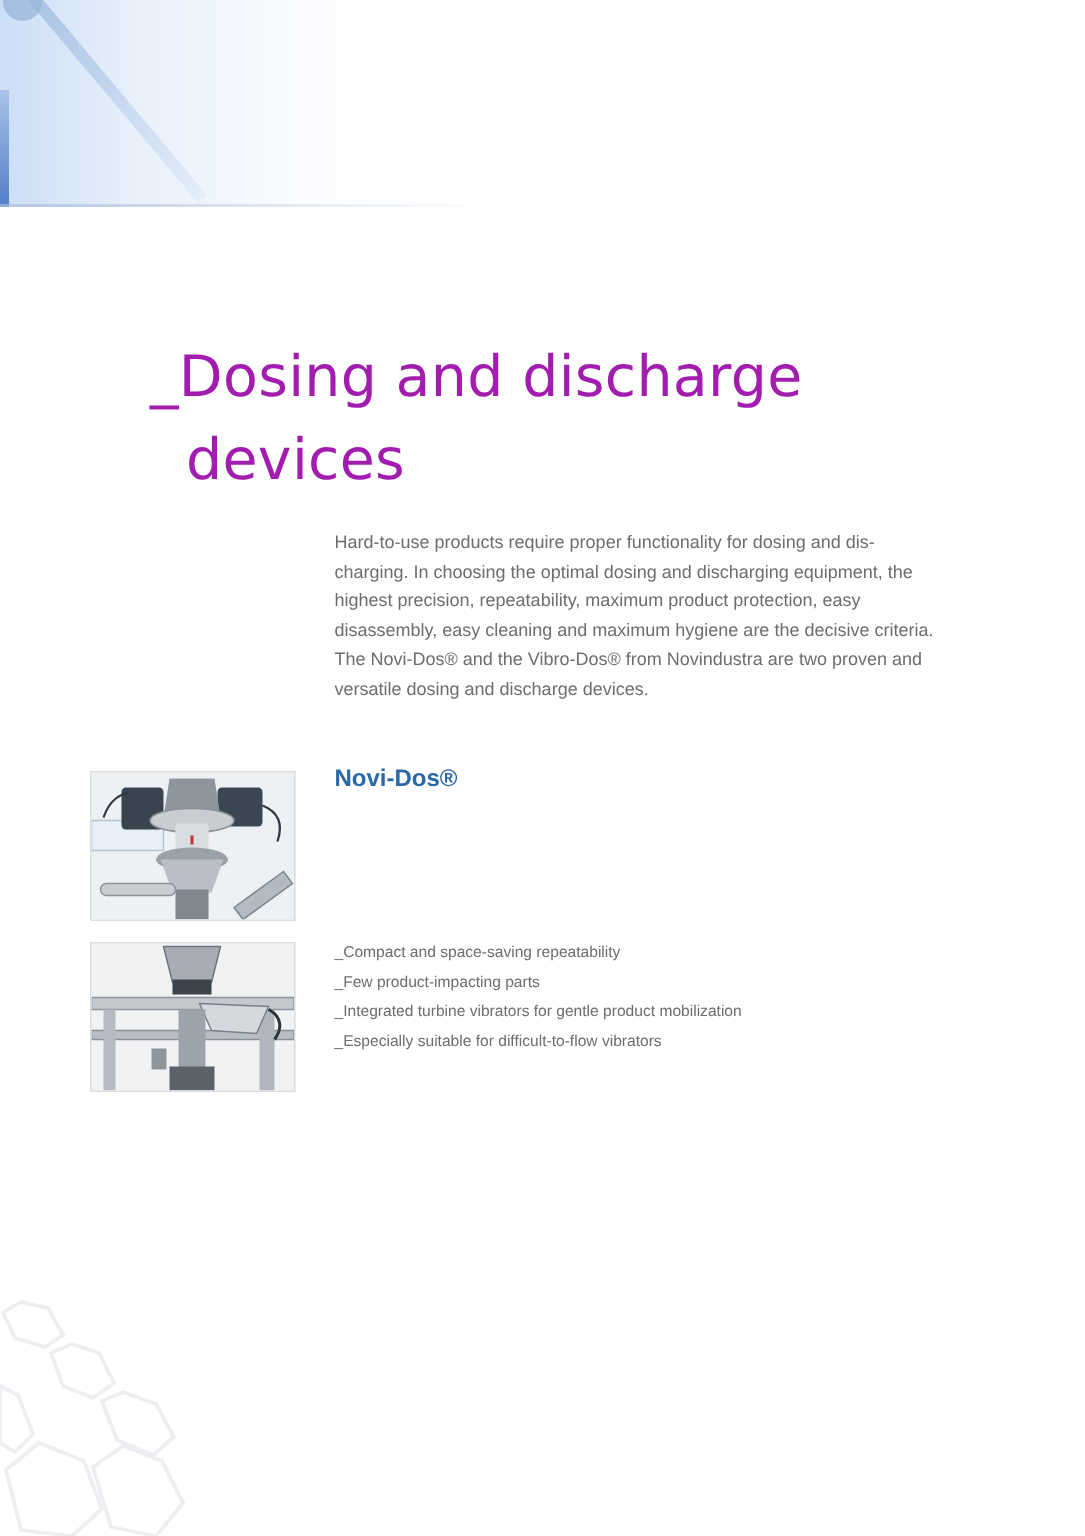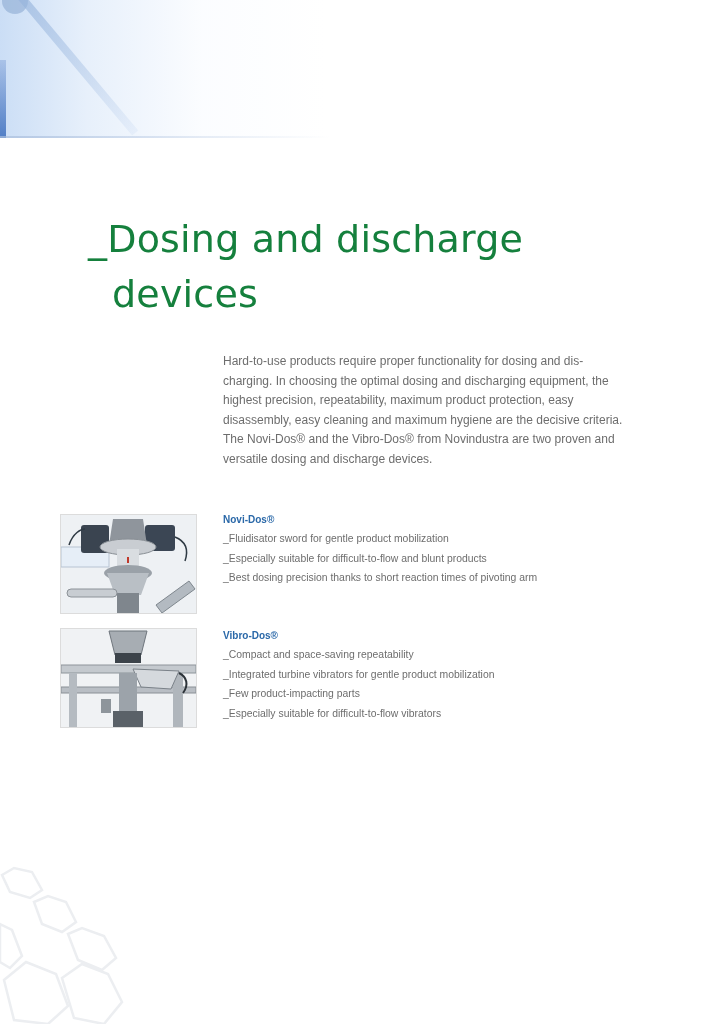--- a/index.html
+++ b/index.html
@@ -49,22 +49,22 @@
   .header-photo .baseline {
     position: absolute;
     left: 0; top: 136px;
     width: 330px; height: 2px;
     background: linear-gradient(90deg, rgba(170,190,220,0.7), rgba(230,236,245,0));
   }
 
   .title {
     position: absolute;
     left: 88px; top: 212px;
-    margin: 0;
-    color: #15803d;
+    margin: 12px;
+    color: #a21caf;
     font-family: "DejaVu Sans", sans-serif;
     font-weight: normal;
     font-size: 38px;
     line-height: 55px;
     letter-spacing: 0.2px;
   }
   .title .l2 { display: block; padding-left: 24px; }
 
   .intro {
     position: absolute;
@@ -89,21 +89,21 @@
     overflow: hidden;
   }
   .product .info {
     position: absolute;
     left: 223px;
     width: 420px;
   }
   .product h2 {
     margin: 0;
     color: #2a68a8;
-    font-size: 10px;
+    font-size: 16px;
     font-weight: bold;
     line-height: 19px;
   }
   .product ul {
     list-style: none;
     margin: 0; padding: 0;
   }
   .product li {
     color: #6d6d6d;
     font-size: 10.4px;
@@ -149,25 +149,20 @@
       <rect x="56" y="78" width="22" height="20" fill="#7f868d"></rect>
       <rect x="6" y="74" width="50" height="8" rx="4" fill="#c8cdd2" stroke="#8c9298"></rect>
       <path d="M95 90 L128 66 L134 74 L101 98 Z" fill="#b3bac1" stroke="#7f878e"></path>
       <path d="M8 30 C 12 18, 20 14, 24 14" stroke="#2f3a44" fill="none" stroke-width="1.5"></path>
       <path d="M114 22 C 124 26, 128 34, 124 46" stroke="#2f3a44" fill="none" stroke-width="1.5"></path>
       <rect x="66" y="42" width="2" height="6" fill="#c0392b"></rect>
     </svg>
   </div>
   <div class="info">
     <h2>Novi-Dos®</h2>
-    <ul>
-      <li>_Fluidisator sword for gentle product mobilization</li>
-      <li>_Especially suitable for difficult-to-flow and blunt products</li>
-      <li>_Best dosing precision thanks to short reaction times of pivoting arm</li>
-    </ul>
   </div>
 </section>
 
 <section class="product" style="top:626px;">
   <div class="thumb" style="top:2px;">
     <svg width="135" height="98" viewBox="0 0 135 98">
       <rect width="135" height="98" fill="#f0f2f4"></rect>
       <path d="M48 2 L86 2 L80 26 L54 26 Z" fill="#a7adb3" stroke="#6f767d"></path>
       <rect x="54" y="24" width="26" height="10" fill="#3c434a"></rect>
       <rect x="0" y="36" width="135" height="8" fill="#c4c9ce" stroke="#8d949a"></rect>
@@ -175,25 +170,24 @@
       <rect x="8" y="44" width="8" height="54" fill="#b5bbc1"></rect>
       <rect x="112" y="44" width="10" height="54" fill="#b0b6bc"></rect>
       <path d="M72 40 L118 42 L110 60 L80 58 Z" fill="#d5d9dd" stroke="#7a8188"></path>
       <rect x="58" y="44" width="18" height="40" fill="#9ca3aa"></rect>
       <rect x="52" y="82" width="30" height="16" fill="#5a6168"></rect>
       <path d="M118 44 C 126 48, 128 56, 122 64" stroke="#2c3339" fill="none" stroke-width="2"></path>
       <rect x="40" y="70" width="10" height="14" fill="#8e959b"></rect>
     </svg>
   </div>
   <div class="info">
-    <h2>Vibro-Dos®</h2>
     <ul>
       <li>_Compact and space-saving repeatability</li>
+      <li>_Few product-impacting parts</li>
       <li>_Integrated turbine vibrators for gentle product mobilization</li>
-      <li>_Few product-impacting parts</li>
       <li>_Especially suitable for difficult-to-flow vibrators</li>
     </ul>
   </div>
 </section>
 
 <svg class="hex-bg" viewBox="0 0 200 174">
   <g fill="none" stroke="#eceef1" stroke-width="2.5">
     <polygon points="2,25 14,18 32,22 42,40 30,48 10,42"></polygon>
     <polygon points="34,52 48,46 66,52 76,72 62,82 42,74"></polygon>
     <polygon points="68,84 82,78 104,86 116,108 102,120 78,110"></polygon>

